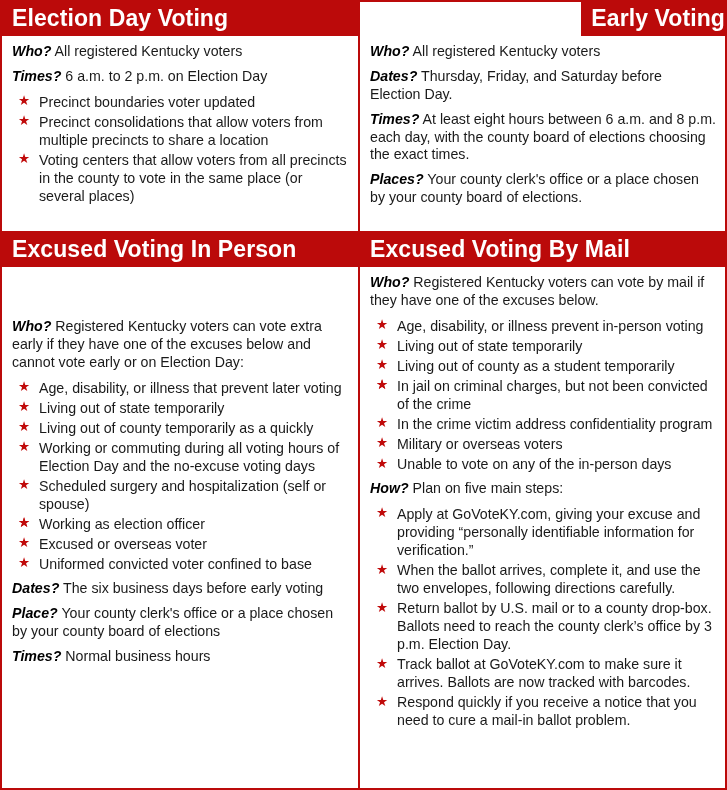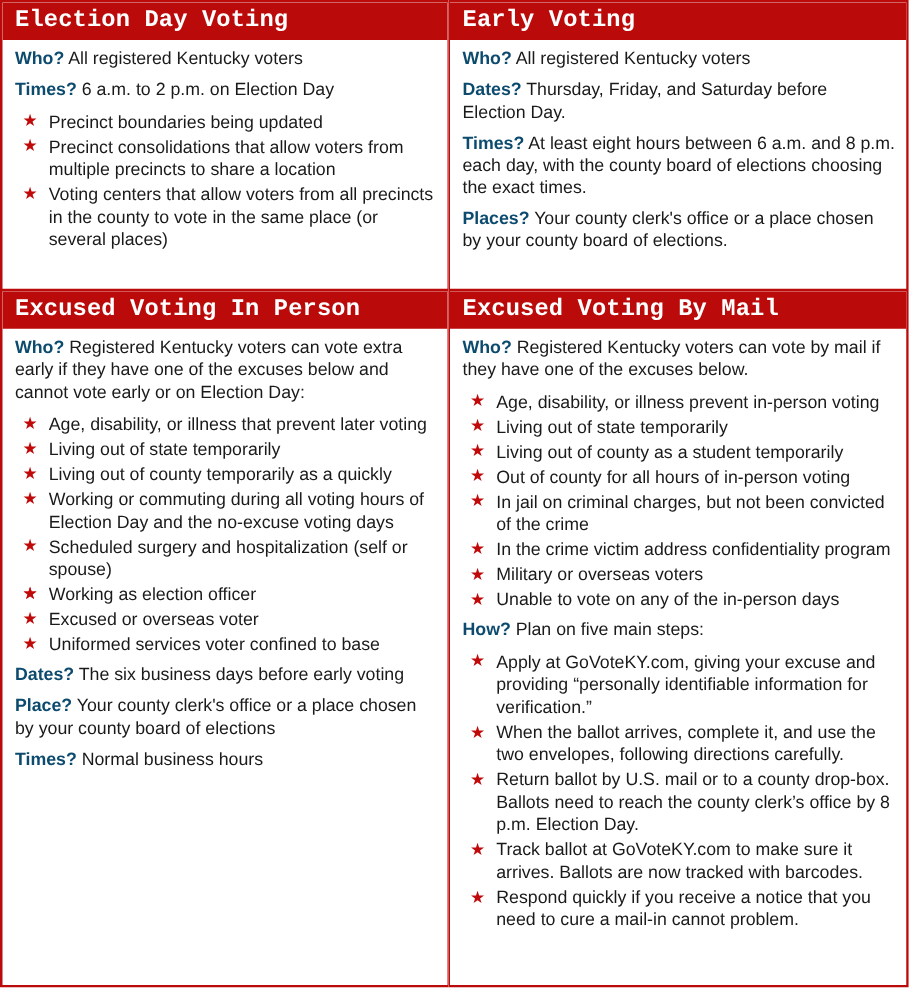--- a/index.html
+++ b/index.html
@@ -31,58 +31,61 @@
   
   .panel-tl {
     border: 2px solid #bb0a0a;
     border-right-width: 1px;
     border-bottom-width: 1px;
   }
   .panel-tr {
     border: 2px solid #bb0a0a;
     border-left-width: 1px;
     border-bottom-width: 1px;
+    align-items: flex-end;
   }
   .panel-bl {
     border: 2px solid #bb0a0a;
     border-right-width: 1px;
     border-top-width: 1px;
+    gap: 44px;
   }
   .panel-br {
     border: 2px solid #bb0a0a;
     border-left-width: 1px;
     border-top-width: 1px;
   }
   .panel-header {
     background: #bb0a0a;
     color: #ffffff;
-    font-family: Liberation Mono, monospace;
+    font-family: Liberation Sans, sans-serif;
     font-weight: bold;
-    font-size: 19px;
+    font-size: 23px;
     line-height: 1;
     padding: 5px 0 6px 10px;
     letter-spacing: 0.1px;
     flex: none;
   }
   .panel-body {
     padding: 7px 9px 8px 10px;
     font-size: 14.2px;
     color: #1a1a1a;
     line-height: 1.26;
     flex: 1 1 auto;
   }
   .para {
     margin: 0 0 7px 0;
   }
   .para:last-child {
     margin-bottom: 0;
   }
   .label {
-    color: #0c4a6e;
+    color: #000000;
     font-weight: bold;
+    font-style: italic;
   }
   ul.bullets {
     list-style: none;
     margin: 0 0 7px 0;
     padding: 0;
   }
   ul.bullets:last-child {
     margin-bottom: 0;
   }
   ul.bullets li {
@@ -107,21 +110,21 @@
 <body>
 
 <div class="grid">
 
   <section class="panel panel-tl">
     <div class="panel-header">Election Day Voting</div>
     <div class="panel-body">
         <p class="para"><span class="label">Who?</span><span> All registered Kentucky voters</span></p>
         <p class="para"><span class="label">Times?</span><span> 6 a.m. to 2 p.m. on Election Day</span></p>
         <ul class="bullets">
-          <li><span class="star">★</span><span>Precinct boundaries being updated</span></li>
+          <li><span class="star">★</span><span>Precinct boundaries voter updated</span></li>
           <li><span class="star">★</span><span>Precinct consolidations that allow voters from multiple precincts to share a location</span></li>
           <li><span class="star">★</span><span>Voting centers that allow voters from all precincts in the county to vote in the same place (or several places)</span></li>
         </ul>
       </div>
   </section>
 
   <section class="panel panel-tr">
     <div class="panel-header">Early Voting</div>
     <div class="panel-body">
         <p class="para"><span class="label">Who?</span><span> All registered Kentucky voters</span></p>
@@ -137,46 +140,46 @@
         <p class="para"><span class="label">Who?</span><span> Registered Kentucky voters can vote extra early if they have one of the excuses below and cannot vote early or on Election Day:</span></p>
         <ul class="bullets">
           <li><span class="star">★</span><span>Age, disability, or illness that prevent later voting</span></li>
           <li><span class="star">★</span><span>Living out of state temporarily</span></li>
           <li><span class="star">★</span><span>Living out of county temporarily as a quickly</span></li>
           <li><span class="star">★</span><span>Working or commuting during all voting hours of Election Day and the no-excuse voting days</span></li>
           <li><span class="star">★</span><span>Scheduled surgery and hospitalization (self or spouse)</span></li>
           <li><span class="star">★</span></li>
           <li><span class="star">★</span><span>Working as election officer</span></li>
           <li><span class="star">★</span><span>Excused or overseas voter</span></li>
-          <li><span class="star">★</span><span>Uniformed services voter confined to base</span></li>
+          <li><span class="star">★</span><span>Uniformed convicted voter confined to base</span></li>
         </ul>
         <p class="para"><span class="label">Dates?</span><span> The six business days before early voting</span></p>
         <p class="para"><span class="label">Place?</span><span> Your county clerk's office or a place chosen by your county board of elections</span></p>
         <p class="para"><span class="label">Times?</span><span> Normal business hours</span></p>
       </div>
   </section>
 
   <section class="panel panel-br">
     <div class="panel-header">Excused Voting By Mail</div>
     <div class="panel-body">
         <p class="para"><span class="label">Who?</span><span> Registered Kentucky voters can vote by mail if they have one of the excuses below.</span></p>
         <ul class="bullets">
           <li><span class="star">★</span><span>Age, disability, or illness prevent in-person voting</span></li>
           <li><span class="star">★</span><span>Living out of state temporarily</span></li>
           <li><span class="star">★</span><span>Living out of county as a student temporarily</span></li>
-          <li><span class="star">★</span><span>Out of county for all hours of in-person voting</span></li>
+          <li><span class="star">★</span></li>
           <li><span class="star">★</span><span>In jail on criminal charges, but not been convicted of the crime</span></li>
           <li><span class="star">★</span><span>In the crime victim address confidentiality program</span></li>
           <li><span class="star">★</span><span>Military or overseas voters</span></li>
           <li><span class="star">★</span><span>Unable to vote on any of the in-person days</span></li>
         </ul>
         <p class="para"><span class="label">How?</span><span> Plan on five main steps:</span></p>
         <ul class="bullets">
           <li><span class="star">★</span><span>Apply at GoVoteKY.com, giving your excuse and providing “personally identifiable information for verification.”</span></li>
           <li><span class="star">★</span><span>When the ballot arrives, complete it, and use the two envelopes, following directions carefully.</span></li>
-          <li><span class="star">★</span><span>Return ballot by U.S. mail or to a county drop-box. Ballots need to reach the county clerk’s office by 8 p.m. Election Day.</span></li>
+          <li><span class="star">★</span><span>Return ballot by U.S. mail or to a county drop-box. Ballots need to reach the county clerk’s office by 3 p.m. Election Day.</span></li>
           <li><span class="star">★</span><span>Track ballot at GoVoteKY.com to make sure it arrives. Ballots are now tracked with barcodes.</span></li>
-          <li><span class="star">★</span><span>Respond quickly if you receive a notice that you need to cure a mail-in cannot problem.</span></li>
+          <li><span class="star">★</span><span>Respond quickly if you receive a notice that you need to cure a mail-in ballot problem.</span></li>
         </ul>
       </div>
   </section>
 
 </div>
 
 </body></html>

